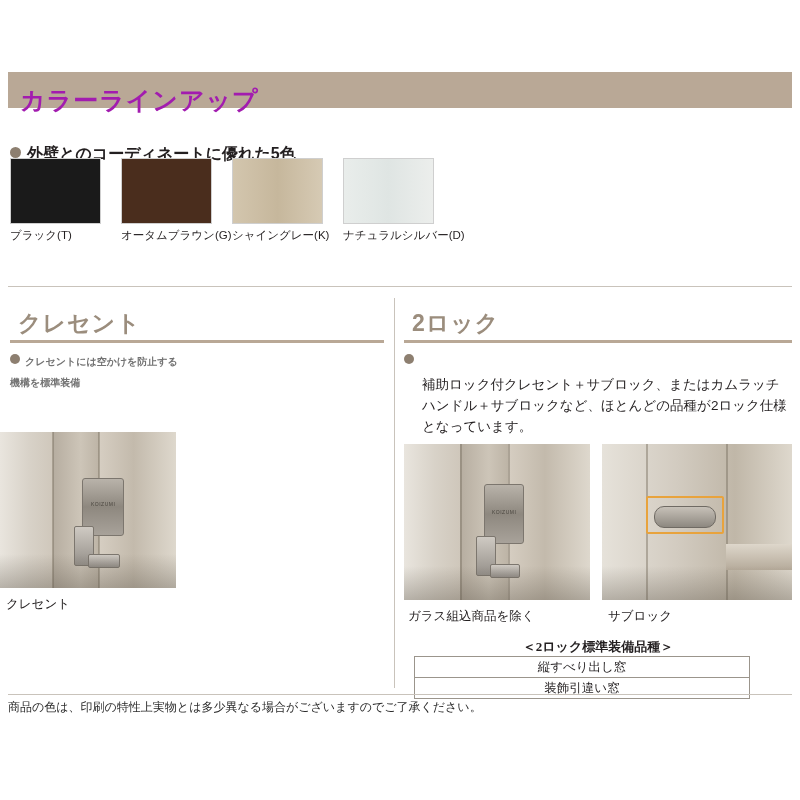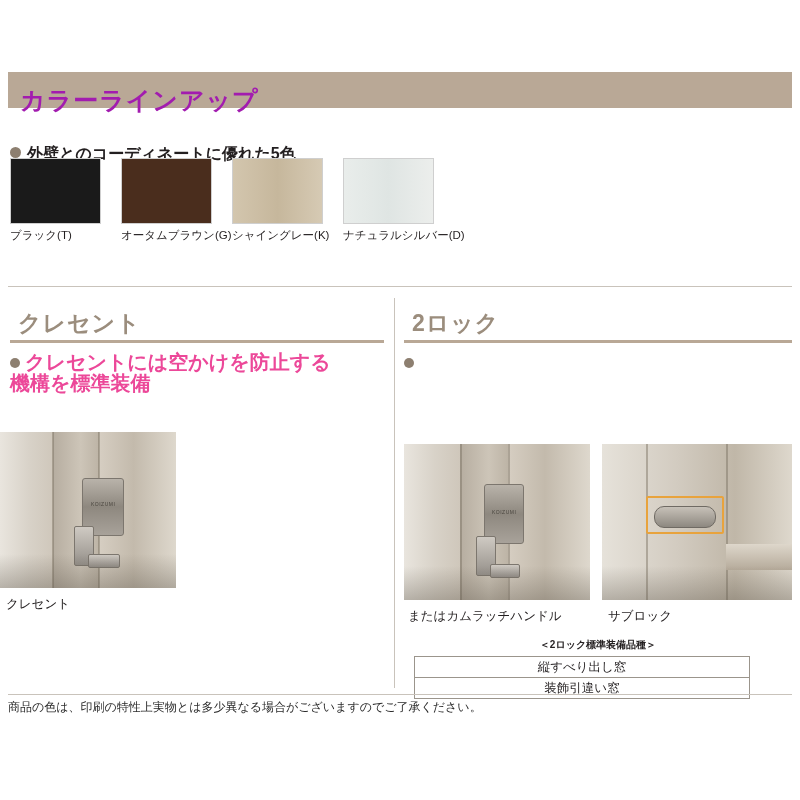--- a/index.html
+++ b/index.html
@@ -117,24 +117,25 @@
   .col-underline {
     position: absolute;
     height: 3px;
     background: #b9a896;
   }
   #crescent-underline { left: 10px; top: 340px; width: 374px; }
   #twolock-underline { left: 404px; top: 340px; width: 388px; }
 
   .sub-bullet {
     position: absolute;
-    font-size: 20px;
+    font-size: 10px;
     font-weight: bold;
     line-height: 21px;
-    color: #ec4899;
+    color: #737373;
+    font-family: Liberation Mono, monospace;
   }
   .sub-bullet .dot {
     display: inline-block;
     width: 10px;
     height: 10px;
     border-radius: 50%;
     background: #8d7f70;
     margin-right: 5px;
     vertical-align: 1px;
   }
@@ -252,22 +253,23 @@
     background: linear-gradient(180deg, rgba(90,82,70,0) 0%, rgba(90,82,70,0.35) 100%);
   }
 
   
   .table-title {
     position: absolute;
     left: 404px;
     top: 638px;
     width: 388px;
     text-align: center;
-    font-size: 10px;
+    font-size: 13px;
     font-weight: bold;
+    font-family: Liberation Serif, serif;
   }
   .spec-table {
     position: absolute;
     left: 414px;
     top: 656px;
     width: 336px;
     border-collapse: collapse;
   }
   .spec-table td {
     border: 1px solid #9b958c;
@@ -355,35 +357,36 @@
   </div>
   <div class="caption" id="caption-crescent">クレセント</div>
 
   <div class="col-title" id="twolock-title">2ロック</div>
   <div class="col-underline" id="twolock-underline"></div>
 
   <div class="sub-bullet" id="twolock-bullet">
     <span class="dot"></span>
   </div>
 
+  <div class="body-text" id="twolock-body">補助ロック付クレセント＋サブロック、またはカムラッチハンドル＋サブロックなど、ほとんどの品種が2ロック仕様となっています。</div>
 
   <div class="photo" id="photo-aux">
     <div class="pane-a"></div>
     <div class="pane-b"></div>
     <div class="pane-c"></div>
     <div class="pane-seam" style="left:56px;"></div>
     <div class="pane-seam" style="left:104px;"></div>
     <div class="crescent-lock" style="left:80px; top:40px; width:38px; height:58px;">
       <span class="lock-brand" style="left:7px; top:24px;">KOIZUMI</span>
     </div>
     <div class="crescent-lever" style="left:72px; top:92px; width:18px; height:38px;"></div>
     <div class="crescent-lever" style="left:86px; top:120px; width:28px; height:12px;"></div>
     <div class="photo-shade-bottom"></div>
   </div>
-  <div class="caption" id="caption-aux">またはカムラッチハンドル</div>
+  <div class="caption" id="caption-aux">ガラス組込商品を除く</div>
 
   <div class="photo" id="photo-sub">
     <div style="position:absolute;left:0;top:0;width:100%;height:100%;background:linear-gradient(90deg,#e6e2da 0%,#d2cbc0 40%,#c0b7a8 70%,#ded8cd 100%);"></div>
     <div class="pane-seam" style="left:44px;"></div>
     <div class="pane-seam" style="left:124px;"></div>
     <div class="sublock-plate" style="left:52px; top:62px; width:60px; height:20px; border-radius:10px;"></div>
     <div class="sublock-highlight" style="left:44px; top:52px; width:78px; height:38px;"></div>
     <div style="position:absolute;left:124px;top:100px;width:66px;height:26px;background:linear-gradient(180deg,#ded7cb 0%,#b5aa9a 100%);"></div>
     <div class="photo-shade-bottom"></div>
   </div>

